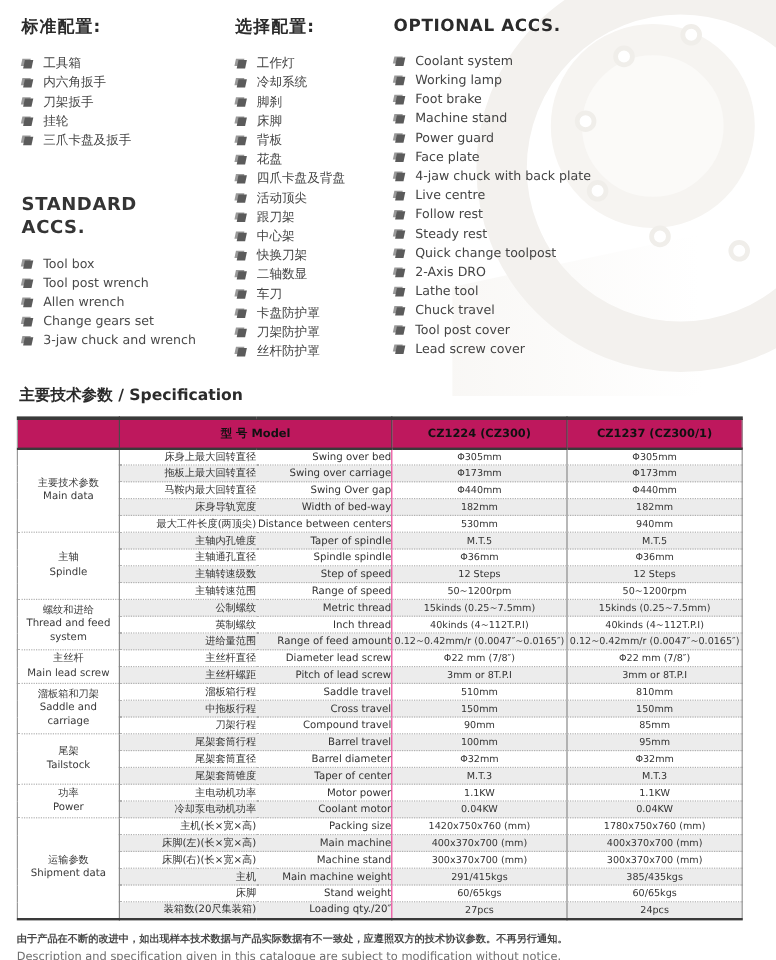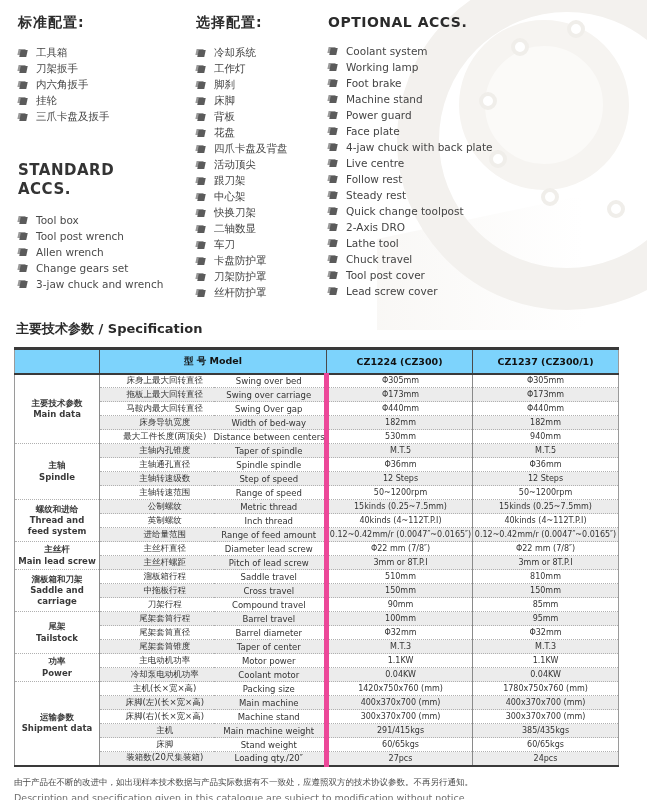--- a/index.html
+++ b/index.html
@@ -45,36 +45,36 @@
   table.spec-table {
     width:604px; border-collapse:collapse; table-layout:fixed;
     border-top:3px solid #3a3a3a; border-bottom:2px solid #3a3a3a;
     border-left:1px solid #9a9a9a; border-right:1px solid #9a9a9a;
   }
   col.c-g  { width:85px; }
   col.c-cn { width:114px; }
   col.c-en { width:113px; }
   col.c-v1 { width:146px; }
   col.c-v2 { width:146px; }
-  th { background:#7dd3fc; height:25px; font-size:9.5px; font-weight:bold; color:#111;
+  th { background:#be185d; height:25px; font-size:9.5px; font-weight:bold; color:#111;
        border-bottom:2px solid #3a3a3a; text-align:center; padding:0; }
   th.sep { border-right:1px solid #4a4a4a; }
   td { height:14px; padding:0; font-size:8.5px; color:#333; white-space:nowrap;
        border-top:1px dotted #b0b0b0; background:#fff; }
   tr.first td { border-top:none; }
   tr.alt td { background:#ececec; }
-  td.gcell, tr.alt td.gcell { background:#fff;font-weight:bold; }
+  td.gcell, tr.alt td.gcell { background:#fff; }
   td.gcell { text-align:center; white-space:normal; font-size:8.5px; line-height:1.3;
              color:#3a3a3a; border-right:1px solid #8a8a8a; padding:0 3px; }
-  td.cn { padding-left:16px; text-align:center; }
-  td.en { text-align:center; border-right:5px solid #ec4899; }
+  td.cn { padding-left:16px; text-align:right; }
+  td.en { text-align:right; border-right:1px solid #ec4899; }
   td.v  { text-align:center; font-size:8px; }
   td.cv1 { border-right:1px solid #8a8a8a; }
 
-  .f-cn { font-size:8.5px; color:#4a4a4a; margin:10px 0 3px 0; }
+  .f-cn { font-size:8.5px; color:#4a4a4a; margin:10px 0 3px 0;font-weight:bold; }
   .f-en { font-size:9.5px; color:#6e6e6e; margin:0; }
 </style>
 </head>
 <body>
 
 <div class="bg-art">
   <div class="band"></div>
   <div class="ring1"></div>
   <div class="ring2"></div>
   <div class="hole" style="right:118px; top:38px;"></div>
@@ -88,25 +88,25 @@
 <div class="lists">
   <div class="col col1">
     <h2 class="t-cn">标准配置:</h2>
     <ul class="acc">
         <li>
           <span class="blt"></span>
           <span>工具箱</span>
         </li>
         <li>
           <span class="blt"></span>
+          <span>内六角扳手</span>
+        </li>
+        <li>
+          <span class="blt"></span>
           <span>刀架扳手</span>
-        </li>
-        <li>
-          <span class="blt"></span>
-          <span>内六角扳手</span>
         </li>
         <li>
           <span class="blt"></span>
           <span>挂轮</span>
         </li>
         <li>
           <span class="blt"></span>
           <span>三爪卡盘及扳手</span>
         </li>
       </ul>
@@ -132,25 +132,25 @@
           <span class="blt"></span>
           <span>3-jaw chuck and wrench</span>
         </li>
       </ul>
   </div>
   <div class="col col2">
     <h2 class="t-cn">选择配置:</h2>
     <ul class="acc">
         <li>
           <span class="blt"></span>
+          <span>工作灯</span>
+        </li>
+        <li>
+          <span class="blt"></span>
           <span>冷却系统</span>
-        </li>
-        <li>
-          <span class="blt"></span>
-          <span>工作灯</span>
         </li>
         <li>
           <span class="blt"></span>
           <span>脚刹</span>
         </li>
         <li>
           <span class="blt"></span>
           <span>床脚</span>
         </li>
         <li>

